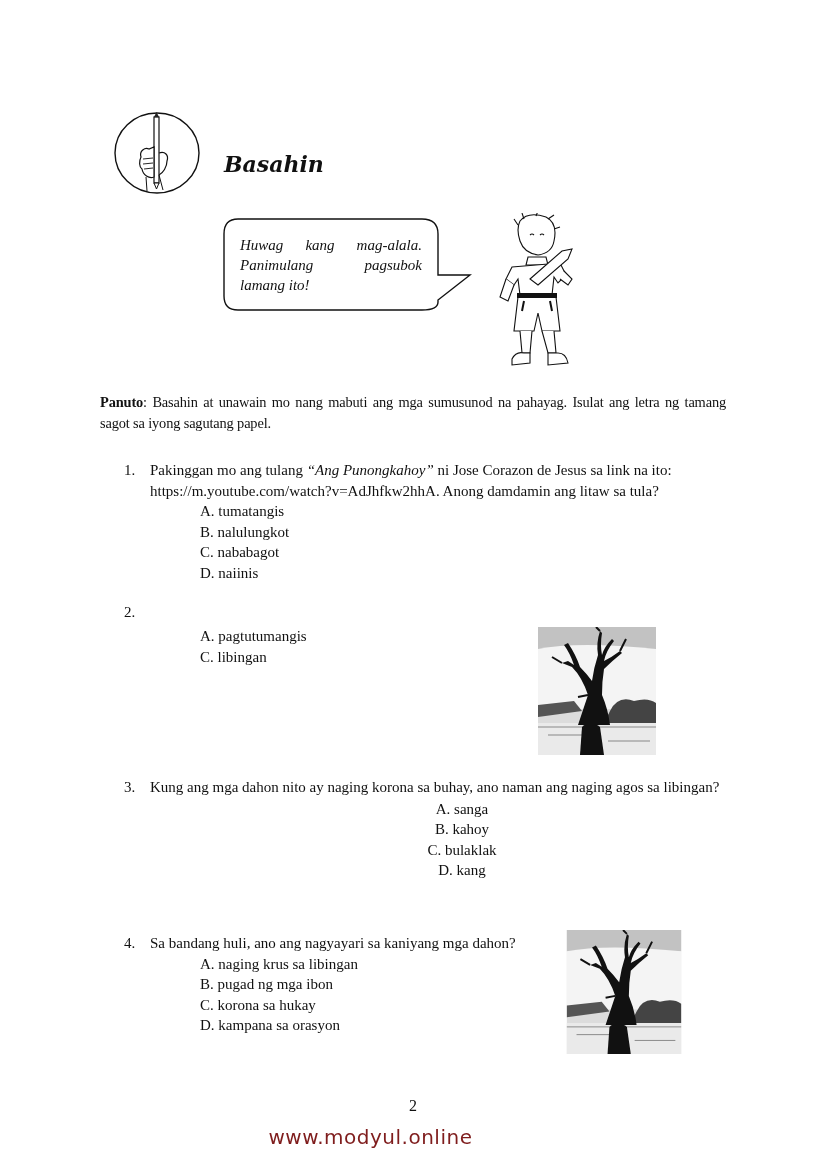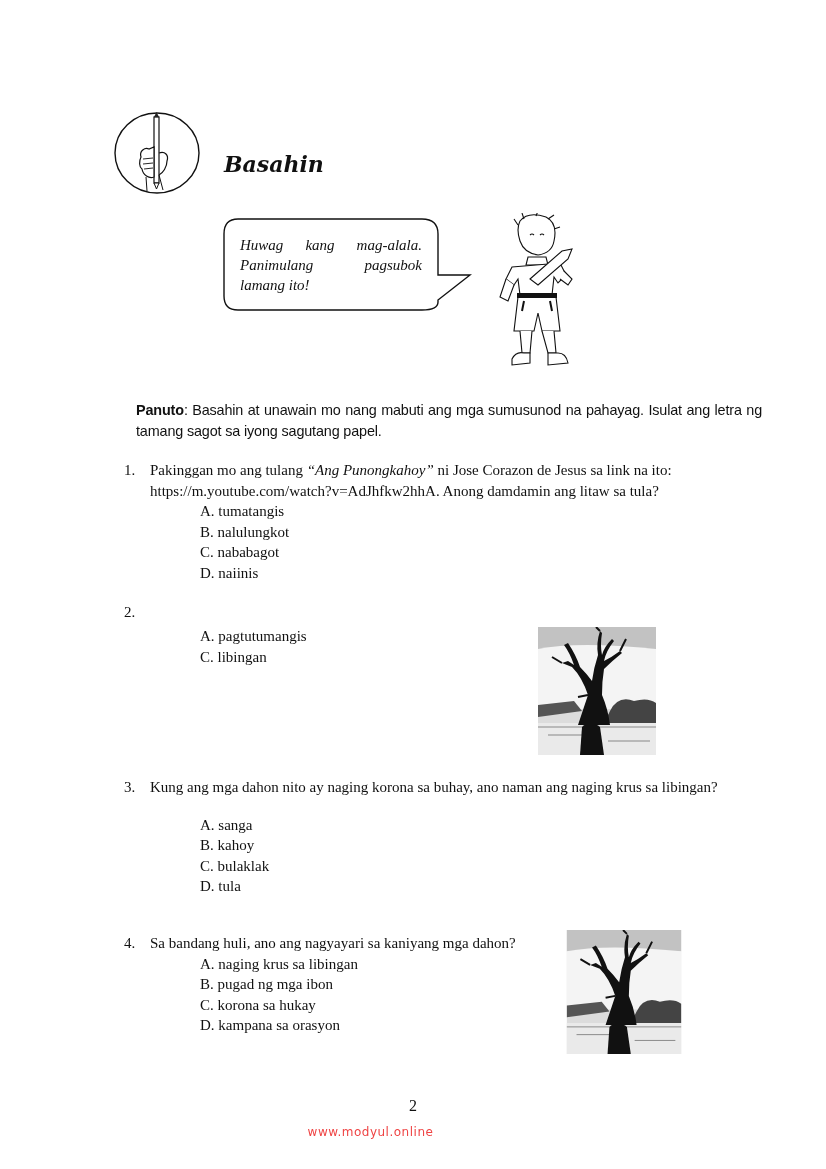--- a/index.html
+++ b/index.html
@@ -6,32 +6,32 @@
     body { width: 826px; height: 1169px; position: relative; overflow: hidden;
            font-family: "Liberation Serif", serif; color: #111; }
     .abs { position: absolute; }
     #logo-circle { left: 113px; top: 111px; width: 88px; height: 84px; }
     #section-title { left: 224px; top: 151px; font-family: "DejaVu Serif", serif; font-weight: bold;
                      font-style: italic; font-size: 22px; color: #111; }
     #bubble { left: 222px; top: 218px; width: 250px; height: 100px; }
     #bubble-text { left: 240px; top: 235px; width: 182px; font-style: italic; font-size: 15px;
                    line-height: 20px; text-align: justify; text-align-last: left; }
     #character { left: 488px; top: 213px; width: 98px; height: 158px; }
-    #instructions { left: 100px; top: 400px; width: 626px; font-family: Liberation Sans, sans-serif;
-                    font-size: 14.4px; line-height: 21px; text-align: justify; letter-spacing: -0.15px; margin-left: 36px; }
+    #instructions { left: 100px; top: 392px; width: 626px; font-family: Liberation Serif, serif;
+                    font-size: 14.4px; line-height: 21px; text-align: justify; letter-spacing: -0.15px; }
     #instructions b { font-weight: bold; }
     .q { position: absolute; left: 124px; font-size: 15px; line-height: 20.5px; }
     .q .num { position: absolute; left: 0; top: 0; }
     .q .stem { margin-left: 26px; }
     .q .opts { margin-left: 76px; }
     .q .opt { display: block; }
     .tree { position: absolute; }
     #page-number { left: 0; width: 826px; top: 1097px; text-align: center; font-size: 16px; }
     #watermark { left: 0; width: 741px; top: 1125px; text-align: center; font-family: "DejaVu Sans", sans-serif;
-                 font-size: 12px; color: #ef4444; letter-spacing: 0.5px; }
+                 font-size: 20px; color: #7f1d1d; letter-spacing: 0.5px; }
   </style>
 </head>
 <body>
 
 <svg id="logo-circle" class="abs" viewBox="0 0 88 84">
   <ellipse cx="44" cy="42" rx="42" ry="40" fill="#fff" stroke="#111" stroke-width="1.4"></ellipse>
   <rect x="41" y="6" width="5" height="66" fill="#fff" stroke="#111" stroke-width="1.2"></rect>
   <path d="M41 6 L43.5 1 L46 6 Z" fill="#222"></path>
   <path d="M41 72 L43.5 78 L46 72 Z" fill="#fff" stroke="#111" stroke-width="1"></path>
   <path d="M28 46 C26 40 32 36 36 38 L41 36 L41 66 C36 68 30 64 29 58 C26 56 26 50 28 46 Z" fill="#fff" stroke="#111" stroke-width="1.2"></path>
@@ -93,26 +93,26 @@
   <path d="M72 84 Q80 68 96 74 Q110 70 118 76 V96 H66 Z" fill="#444"></path>
   <rect x="0" y="96" width="118" height="32" fill="#eaeaea"></rect>
   <path d="M0 100 H118 M10 108 H60 M70 114 H112" stroke="#888" stroke-width="1"></path>
   <path d="M44 100 Q52 92 62 100 L66 128 L42 128 Z" fill="#111"></path>
   <path d="M40 98 Q46 80 50 68 Q44 50 34 40 L24 36 L30 34 L36 38 Q32 26 26 18 L30 16 Q38 28 42 40 Q48 46 54 54 Q56 40 60 28 Q58 16 62 4 L64 6 Q62 18 64 28 Q66 20 74 12 L76 14 Q68 24 66 34 Q74 30 82 24 L84 26 Q74 34 66 42 Q64 54 64 68 Q70 82 72 98 Z" fill="#111"></path>
   <path d="M24 36 L14 30 M82 24 L88 12 M62 4 L58 0 M50 68 L40 70" stroke="#111" stroke-width="2"></path>
 </svg>
 
 <div class="q" style="top:777px; width:600px;">
   <span class="num">3.</span>
-  <div class="stem">Kung ang mga dahon nito ay naging korona sa buhay, ano naman ang naging krus sa libingan?</div>
-  <div class="opts" style="margin-top:17px;">
+  <div class="stem">Kung ang mga dahon nito ay naging korona sa buhay, ano naman ang naging agos sa libingan?</div>
+  <div class="opts" style="margin-top:1px;text-align:center;">
     <span class="opt">A. sanga</span>
     <span class="opt">B. kahoy</span>
     <span class="opt">C. bulaklak</span>
-    <span class="opt">D. tula</span>
+    <span class="opt">D. kang</span>
   </div>
 </div>
 
 <div class="q" style="top:933px; width:450px;">
   <span class="num">4.</span>
   <div class="stem">Sa bandang huli, ano ang nagyayari sa kaniyang mga dahon?</div>
   <div class="opts">
     <span class="opt">A. naging krus sa libingan</span>
     <span class="opt">B. pugad ng mga ibon</span>
     <span class="opt">C. korona sa hukay</span>

